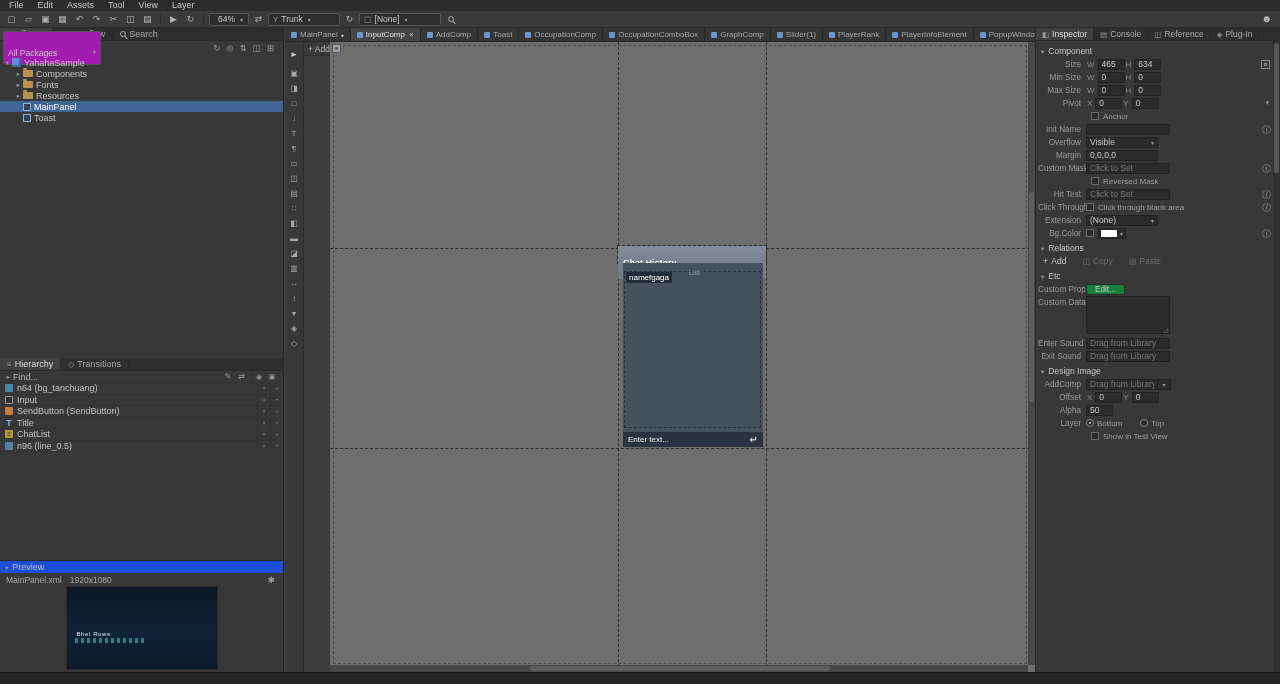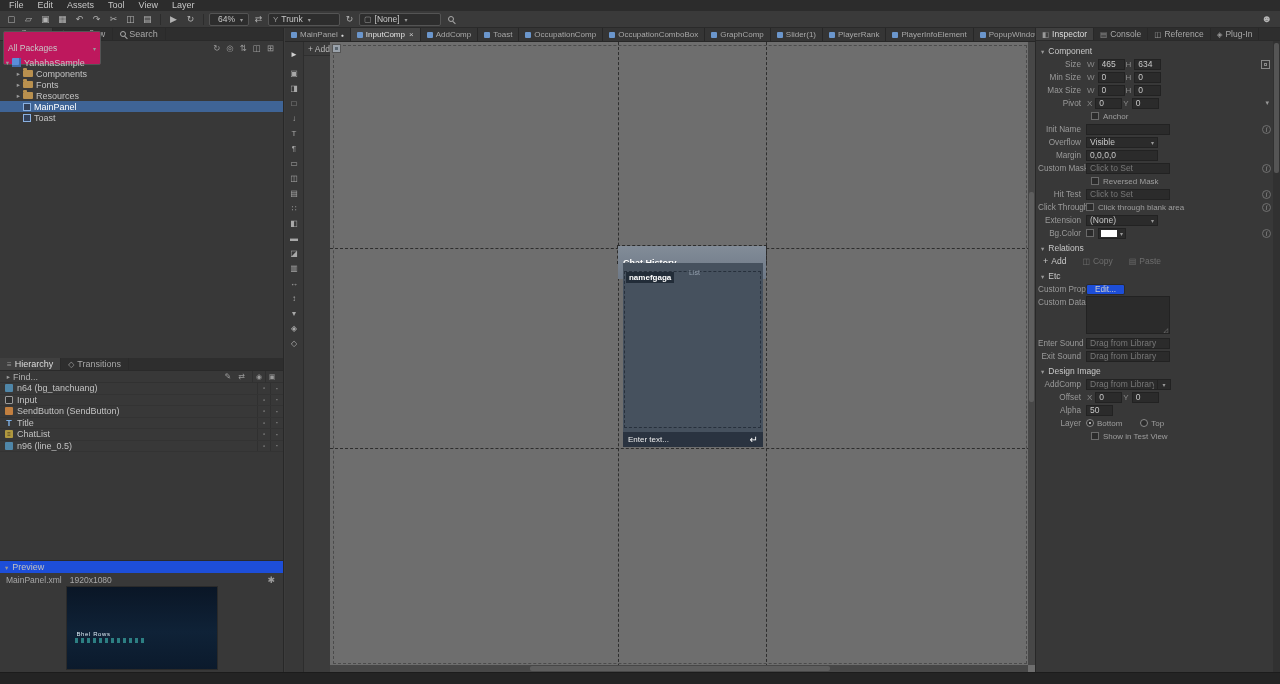--- a/index.html
+++ b/index.html
@@ -36,22 +36,22 @@
   .section-tabs{position:absolute;left:0;right:0;height:13px;background:#2e2e2e;display:flex;
     font-size:9px;color:#a8a8a8;border-bottom:1px solid #2a2a2a;}
   .s-tab{display:flex;align-items:center;gap:3px;padding:0 7px;border-right:1px solid #2a2a2a;}
   .s-tab.active{background:#404040;color:#ddd;}
   .icon-books{width:2px;height:7px;background:#999;box-shadow:3px 0 0 #999,6px 1px 0 #999;
     margin-right:5px;flex:none;}
   .star{font-size:8px;color:#999;line-height:8px;}
   .lib-tabs{top:0;}
   .pkg-row{position:absolute;top:13px;left:0;right:0;height:14px;display:flex;align-items:center;
     padding:0 3px;}
-  .pkg-select{width:98px;height:11px;background:#be185d;border:1px solid #545454;border-radius:2px;
-    display:flex;align-items:center;font-size:8.5px;padding:16px 4px;color:#c8c8c8;}
+  .pkg-select{width:98px;height:11px;background:#a21caf;border:1px solid #545454;border-radius:2px;
+    display:flex;align-items:flex-start;font-size:8.5px;padding:16px 4px;color:#c8c8c8;}
   .pkg-select::after{content:'▾';font-size:6px;color:#999;margin-left:auto;}
   .lib-tools{margin-left:auto;display:flex;gap:6px;padding-right:6px;}
   .lib-tool{font-size:8.5px;color:#9c9c9c;line-height:10px;}
   .lib-tree{position:absolute;top:27px;left:0;right:0;height:303px;overflow:hidden;padding-top:2px;}
   .tree-item{height:11px;display:flex;align-items:center;font-size:9px;color:#c4c4c4;}
   .tree-item.selected{background:#3f6496;color:#fff;}
   .twisty{width:9px;text-align:center;font-size:6.5px;color:#9a9a9a;flex:none;}
   .ticon{flex:none;margin-right:3px;}
   .icon-package{width:9px;height:9px;background:#5b8dd9;border-radius:1px;box-shadow:inset -2px -2px 0 #3f6cab;}
   .icon-folder{width:10px;height:7px;background:#b9904e;border-radius:1px;position:relative;}
@@ -127,21 +127,21 @@
   .canvas-origin{position:absolute;left:2px;top:2px;width:9px;height:9px;background:#9aa2ab;
     border:1px solid #555;}
   .canvas-origin::after{content:'';position:absolute;inset:2px;background:#5b6670;}
   .comp-sel{position:absolute;left:287px;top:203px;width:150px;height:203px;}
   .comp-title-outline{position:absolute;left:0;top:0;width:150px;height:19px;border:1px dashed #2c2c2c;}
   .comp-title{position:absolute;left:1px;top:1px;width:148px;height:33px;
     background:linear-gradient(#828c98,#6e7987);color:#fff;font-weight:bold;font-size:9px;
     display:flex;align-items:center;padding-left:5px;text-shadow:0 1px 1px rgba(0,0,0,.4);}
   .comp-body{position:absolute;left:6px;top:18px;width:140px;height:184px;background:#46515e;}
   .comp-list{position:absolute;left:7px;top:26px;width:137px;height:157px;border:1px dashed #27303c;}
-  .name-chip{position:absolute;left:9px;top:27px;background:#222c38;color:#fff;font-weight:bold;
+  .name-chip{position:absolute;left:9px;top:27px;background:#222c38;color:#fff;font-weight:normal;
     font-size:8px;padding:1px 3px;}
   .list-label{position:absolute;left:72px;top:24px;font-size:7px;color:#95a1af;}
   .comp-input{position:absolute;left:6px;top:187px;width:140px;height:15px;background:#2a3340;
     color:#ececec;font-size:8px;display:flex;align-items:center;padding:0 5px;}
   .enter-icon{margin-left:auto;font-size:10px;color:#fff;line-height:10px;}
   .v-scroll{position:absolute;top:0;right:0;bottom:7px;width:7px;background:#474747;}
   .v-scroll .thumb{position:absolute;left:1px;right:1px;top:150px;height:210px;background:#5e5e5e;
     border-radius:2px;}
   .h-scroll{position:absolute;left:0;right:7px;bottom:0;height:7px;background:#474747;}
   .h-scroll .thumb{position:absolute;top:1px;bottom:1px;left:200px;width:300px;background:#5e5e5e;
@@ -164,21 +164,21 @@
     font-size:8.2px;}
   .kv{color:#8a8a8a;margin:0 3px 0 1px;font-size:8px;}
   input.mini,input.wide{height:11px;background:#2b2b2b;border:1px solid #222;color:#c8c8c8;
     font-size:8.5px;padding:0 3px;font-family:"Liberation Sans",sans-serif;}
   input.mini{width:27px;}
   input.wide{width:84px;}
   input.ph{color:#787878;}
   .sel{height:11px;background:#2b2b2b;border:1px solid #222;display:flex;align-items:center;
     padding:0 3px;color:#c8c8c8;width:72px;}
   .sel::after{content:'▾';margin-left:auto;font-size:6px;color:#999;padding-left:3px;}
-  .btn{height:11px;background:#1d4ed8;border:1px solid #2a2a2a;display:inline-flex;
+  .btn{height:11px;background:#15803d;border:1px solid #2a2a2a;display:inline-flex;
     align-items:center;padding:0 8px;color:#ccc;border-radius:2px;font-size:8.2px;}
   .info{width:9px;height:9px;border:1px solid #707070;border-radius:50%;color:#9a9a9a;
     font-size:6.5px;display:flex;align-items:center;justify-content:center;margin-left:auto;
     margin-right:2px;flex:none;font-style:italic;}
   .info::before{content:'i';}
   .chk{width:8px;height:8px;background:#2b2b2b;border:1px solid #6a6a6a;flex:none;margin-right:4px;}
   .radio{width:8px;height:8px;border:1px solid #8a8a8a;border-radius:50%;background:#2b2b2b;
     margin-right:3px;position:relative;flex:none;}
   .radio.on::after{content:'';position:absolute;inset:2px;background:#ddd;border-radius:50%;}
   .chk-label{color:#9e9e9e;font-size:8px;}

